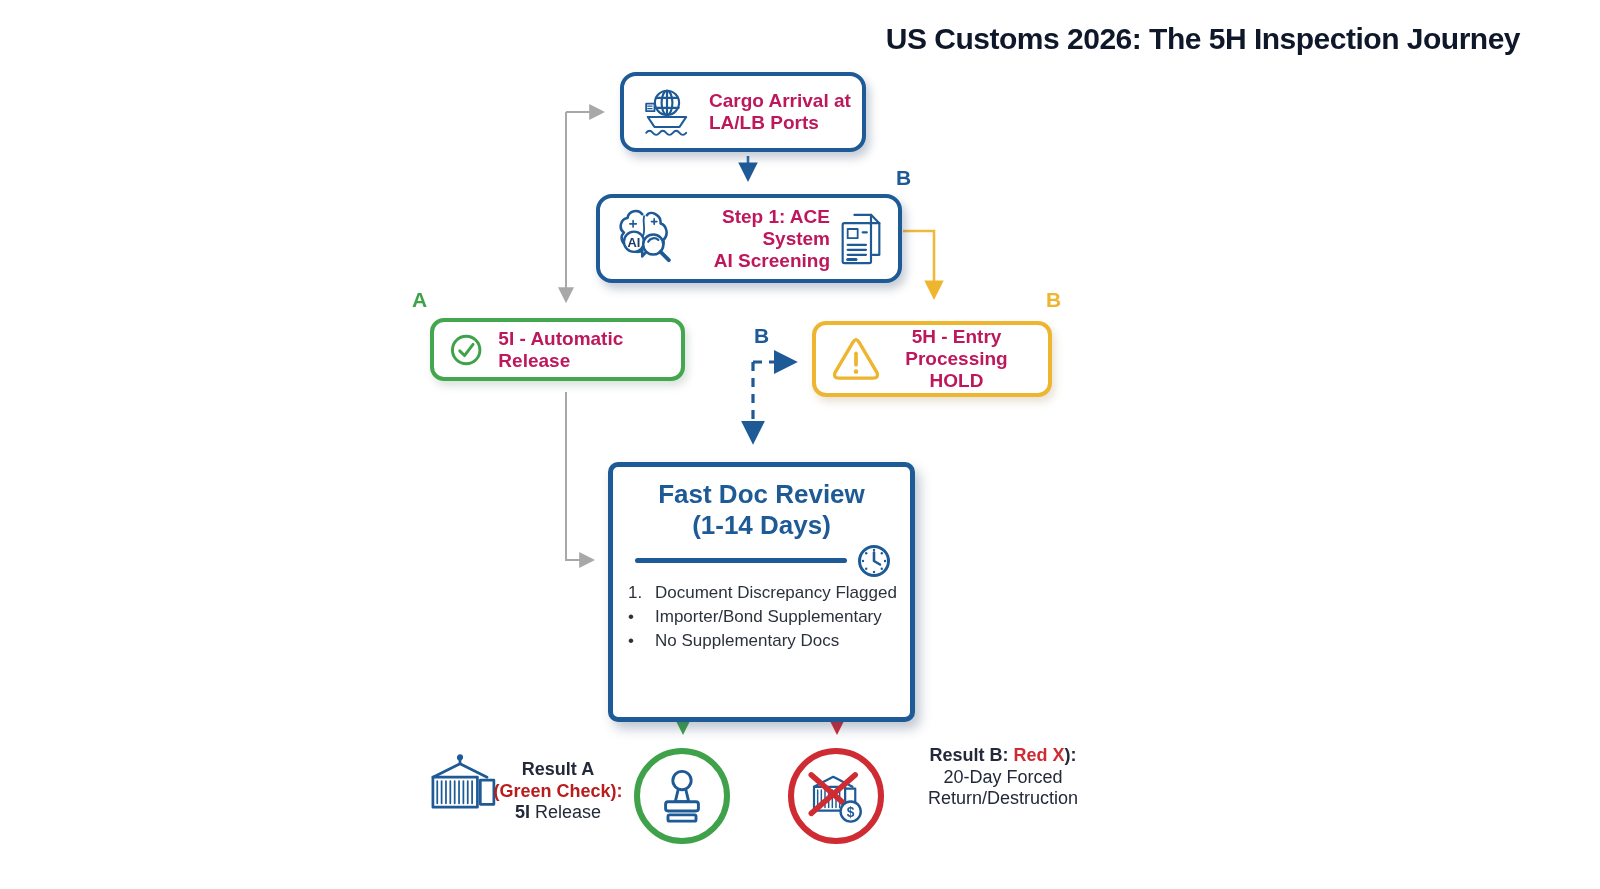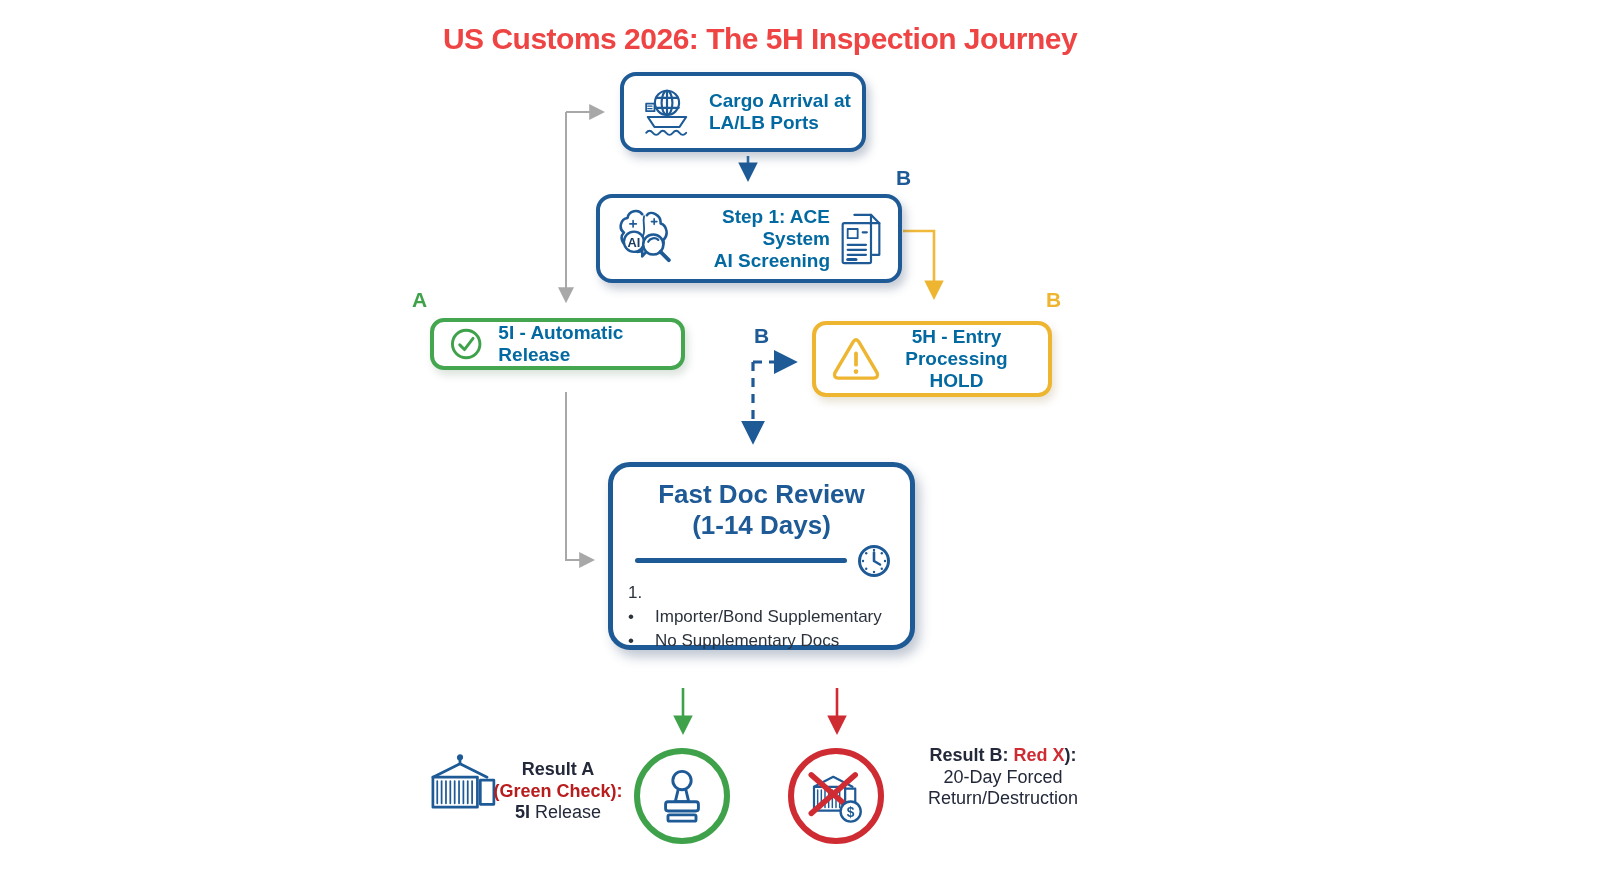--- a/index.html
+++ b/index.html
@@ -1,34 +1,34 @@
 <!DOCTYPE html>
 <html><head>
 <meta charset="utf-8">
 <style>
   html,body{margin:0;padding:0;background:#ffffff;}
   .canvas{position:relative;width:1600px;height:889px;background:#ffffff;overflow:hidden;
           font-family:"Liberation Sans", sans-serif;color:#23293a;}
   .abs{position:absolute;}
-  .title{left:0;top:22px;width:1520px;text-align:center;font-size:30px;font-weight:700;
-         color:#ef4444;letter-spacing:-0.5px;}
+  .title{left:0;top:22px;width:1520px;text-align:right;font-size:30px;font-weight:700;
+         color:#0f172a;letter-spacing:-0.5px;}
   .lines{left:0;top:0;width:1600px;height:889px;pointer-events:none;}
   
   .box{position:absolute;background:#fff;display:flex;align-items:center;box-sizing:border-box;}
-  .box .label{font-size:19px;font-weight:700;line-height:22px;white-space:pre-line;color:#0369a1;}
+  .box .label{font-size:19px;font-weight:700;line-height:22px;white-space:pre-line;color:#be185d;}
   .blue-box{border:4.5px solid #1e5a96;border-radius:16px;box-shadow:4px 6px 10px rgba(45,70,105,.28);}
   .box-cargo{left:620px;top:72px;width:246px;height:80px;padding-left:13px;gap:12px;}
   .box-ace{left:596px;top:194px;width:306px;height:89px;padding:0 12px;gap:6px;}
   .box-ace .label{flex:1;text-align:right;}
-  .box-release{left:430px;top:318px;width:255px;height:52px;border:4px solid #44a64e;
+  .box-release{left:430px;top:318px;width:255px;height:63px;border:4px solid #44a64e;
                border-radius:14px;box-shadow:3px 5px 8px rgba(70,110,75,.2);padding-left:15px;gap:15px;}
   .box-hold{left:812px;top:321px;width:240px;height:76px;border:4px solid #eeb531;
             border-radius:14px;box-shadow:3px 5px 8px rgba(140,110,40,.2);padding:0 25px 0 14px;gap:8px;justify-content:space-between;}
   .box-hold .label{flex:1;text-align:center;}
-  .box-review{left:608px;top:462px;width:307px;height:188px;border:5.5px solid #1e5a96;border-radius:22px;
+  .box-review{left:608px;top:462px;width:307px;height:260px;border:5.5px solid #1e5a96;border-radius:10px;
               box-shadow:5px 7px 12px rgba(45,70,105,.3);display:block;}
   .review-title{position:absolute;left:0;top:12px;width:100%;text-align:center;font-size:26px;
                 font-weight:700;color:#1e5a96;line-height:31px;white-space:pre-line;}
   .review-rule{position:absolute;left:22px;top:91px;width:212px;height:5px;background:#1e5a96;border-radius:3px;}
   .review-clock{position:absolute;right:16px;top:74px;}
   .review-list{position:absolute;left:15px;top:114px;right:10px;}
   .review-item{display:flex;font-size:17px;line-height:24px;color:#2c323c;}
   .review-item .marker{width:27px;flex:none;}
   
   .branch{position:absolute;font-size:21px;font-weight:700;}
@@ -172,20 +172,21 @@
         <circle cx="27.8" cy="27.8" r="1.2"></circle>
           <circle cx="20" cy="31" r="1.2"></circle>
           <circle cx="12.2" cy="27.8" r="1.2"></circle>
         <circle cx="9" cy="20" r="1.2"></circle>
           <circle cx="12.2" cy="12.2" r="1.2"></circle>
       </g>
     </svg>
     <div class="review-list">
       <div class="review-item">
         <span class="marker">1.</span>
+        <span>Document Discrepancy Flagged</span>
       </div>
       <div class="review-item">
         <span class="marker">•</span>
         <span>Importer/Bond Supplementary</span>
       </div>
       <div class="review-item">
         <span class="marker">•</span>
         <span>No Supplementary Docs</span>
       </div>
     </div>

